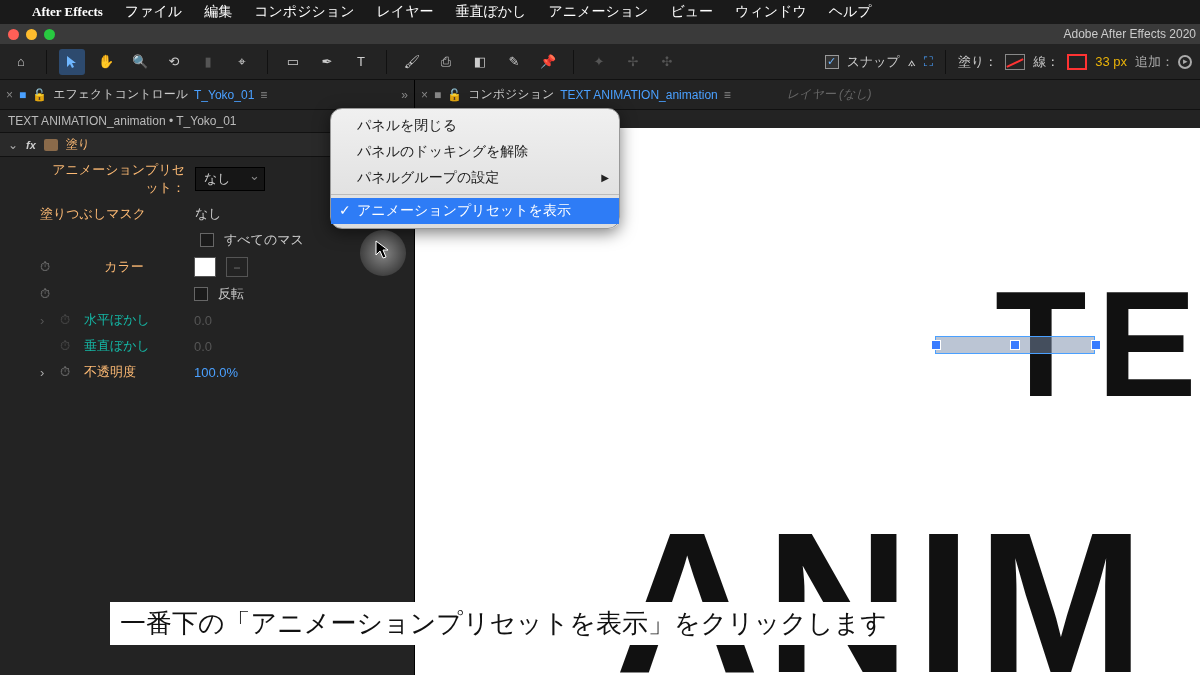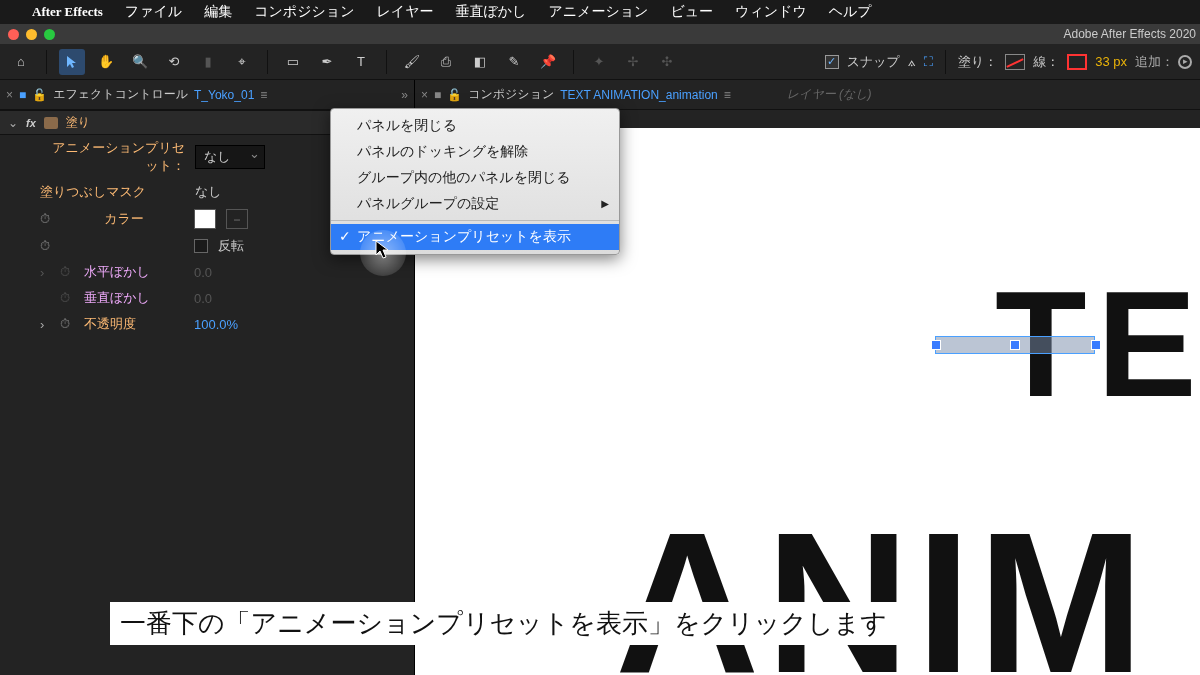--- a/index.html
+++ b/index.html
@@ -49,21 +49,21 @@
   .fx-row { display: flex; align-items: center; padding: 3px 8px; gap: 8px; font-size: 12px; }
   .fx-header { background: #2a2a2a; border-top: 1px solid #111; border-bottom: 1px solid #111; }
   .disclosure { color: #aaa; cursor: pointer; width: 10px; }
   .fx-badge { font-style: italic; color: #ccc; font-weight: bold; font-size: 11px; }
   .fx-icon { width: 14px; height: 12px; background: #8a6a4a; border-radius: 2px; }
   .fx-label { color: #fdba74; }
   .reset { color: #4aa0ff; cursor: pointer; margin-left: auto; }
   
   .prop-row { display: flex; align-items: center; padding: 4px 8px 4px 40px; gap: 10px; font-size: 13px; }
   .prop-label { color: #fdba74; width: 145px; text-align: right; }
-  .prop-label.dim { color: #f0abfc; }
+  .prop-label.dim { color: #14b8a6; }
   .stopwatch { color: #888; width: 14px; }
   .combo { background: #161616; border: 1px solid #000; padding: 2px 18px 2px 8px; min-width: 70px; position: relative; color: #ccc; }
   .combo::after { content: "⌄"; position: absolute; right: 4px; top: 0; color: #888; }
   .plain-val { color: #ccc; }
   .cb2 { width: 14px; height: 14px; border: 1px solid #666; background: #1a1a1a; }
   .color-chip { width: 22px; height: 20px; background: #fff; border: 1px solid #555; }
   .linkbox { width: 22px; height: 20px; border: 1px solid #555; background: #232323; display: flex; align-items: center; justify-content: center; color: #888; font-size: 12px; }
   .valnum { color: #4aa0ff; cursor: pointer; }
   .valdim { color: #555; }
   
@@ -71,21 +71,21 @@
   .right-tabs { height: 30px; display: flex; align-items: center; padding: 0 6px; gap: 6px; border-bottom: 1px solid #111; font-size: 12px; }
   .layer-tab { margin-left: 50px; color: #666; font-style: italic; }
   .sub-crumb { padding: 2px 8px; font-size: 12px; }
   .comp-view { flex: 1; background: #fff; position: relative; overflow: hidden; }
   .comp-view .txt1 { position: absolute; top: 130px; left: 580px; font-size: 150px; font-weight: 900; letter-spacing: 10px; color: #111; font-family: Arial, sans-serif; }
   .comp-view .txt2 { position: absolute; top: 360px; left: 200px; font-size: 200px; font-weight: 900; letter-spacing: 6px; color: #111; font-family: Arial, sans-serif; }
   .sel-box { position: absolute; top: 208px; left: 520px; width: 160px; height: 18px; background: rgba(120,140,170,.5); border: 1px solid #4aa0ff; }
   .sel-handle { position: absolute; width: 10px; height: 10px; background: #3a7cff; border: 1px solid #fff; }
   
   
-  .ctx-menu { position: absolute; top: 108px; left: 330px; width: 290px; background: linear-gradient(#f0f0f0,#dcdcdc); border: 1px solid #999; border-radius: 4px; box-shadow: 0 4px 16px rgba(0,0,0,.5); padding: 4px 0; font-size: 14px; color: #222; z-index: 50; }
+  .ctx-menu { position: absolute; top: 108px; left: 330px; width: 290px; background: linear-gradient(#f0f0f0,#dcdcdc); border: 1px solid #999; border-radius: 12px; box-shadow: 0 4px 16px rgba(0,0,0,.5); padding: 4px 0; font-size: 14px; color: #222; z-index: 50; }
   .ctx-item { padding: 4px 18px 4px 26px; position: relative; cursor: default; }
   .ctx-item.sub::after { content: "▶"; position: absolute; right: 10px; font-size: 10px; top: 7px; }
   .ctx-sep { height: 1px; background: #bbb; margin: 3px 0; }
   .ctx-item.hl { background: #2e7cf6; color: #fff; }
   .ctx-item.hl::before { content: "✓"; position: absolute; left: 8px; }
   
   
   .cursor-glow { position: absolute; top: 230px; left: 360px; width: 46px; height: 46px; border-radius: 50%; background: radial-gradient(circle, rgba(255,255,255,.45), rgba(255,255,255,0)); z-index: 60; pointer-events: none; }
   .cursor { position: absolute; top: 240px; left: 375px; z-index: 61; color: #000; pointer-events: none; }
   
@@ -167,36 +167,41 @@
   <div class="left-panel">
     <div class="panel-tabs">
       <span class="tab-x">×</span>
       <span style="color:#4aa0ff">■</span>
       <span class="lock">🔓</span>
       <span class="tab-title">エフェクトコントロール</span>
       <span class="tab-link">T_Yoko_01</span>
       <span style="color:#888">≡</span>
       <span class="tab-chev">»</span>
     </div>
+    <div class="breadcrumb">TEXT ANIMATION_animation • T_Yoko_01</div>
 
     <div class="fx-row fx-header">
       <span class="disclosure">⌄</span>
       <span class="fx-badge">fx</span>
       <span class="fx-icon"></span>
       <span class="fx-label">塗り</span>
       <span class="reset">リセット</span>
     </div>
 
     <div class="prop-row">
       <span class="prop-label">アニメーションプリセット：</span>
       <span class="combo">なし</span>
     </div>
     <div class="prop-row">
       <span class="prop-label" style="text-align:left;width:145px;padding-left:0">塗りつぶしマスク</span>
       <span class="plain-val">なし</span>
+    </div>
+    <div class="prop-row" style="padding-left:200px">
+      <span class="cb2"></span>
+      <span>すべてのマス</span>
     </div>
     <div class="prop-row">
       <span class="stopwatch">⏱</span>
       <span class="prop-label" style="width:120px;text-align:center">カラー</span>
       <span class="color-chip"></span>
       <span class="linkbox">⎯</span>
     </div>
     <div class="prop-row">
       <span class="stopwatch">⏱</span>
       <span style="width:120px"></span>
@@ -242,21 +247,20 @@
       <div class="sel-handle" style="top:212px;left:516px"></div>
       <div class="sel-handle" style="top:212px;left:595px"></div>
       <div class="sel-handle" style="top:212px;left:676px"></div>
     </div>
   </div>
 </div>
 
 <div class="ctx-menu">
   <div class="ctx-item">パネルを閉じる</div>
   <div class="ctx-item">パネルのドッキングを解除</div>
-  <div class="ctx-item">グループ内の他のパネルを閉じる</div>
   <div class="ctx-item sub">パネルグループの設定</div>
   <div class="ctx-sep"></div>
   <div class="ctx-item hl">アニメーションプリセットを表示</div>
 </div>
 
 <div class="cursor-glow"></div>
 <div class="cursor">
   <svg width="16" height="20" viewBox="0 0 16 20">
       <path d="M1 1 L1 15 L5 11 L8 18 L11 17 L8 10 L13 10 Z" fill="#000" stroke="#fff" stroke-width="1"></path>
     </svg>

